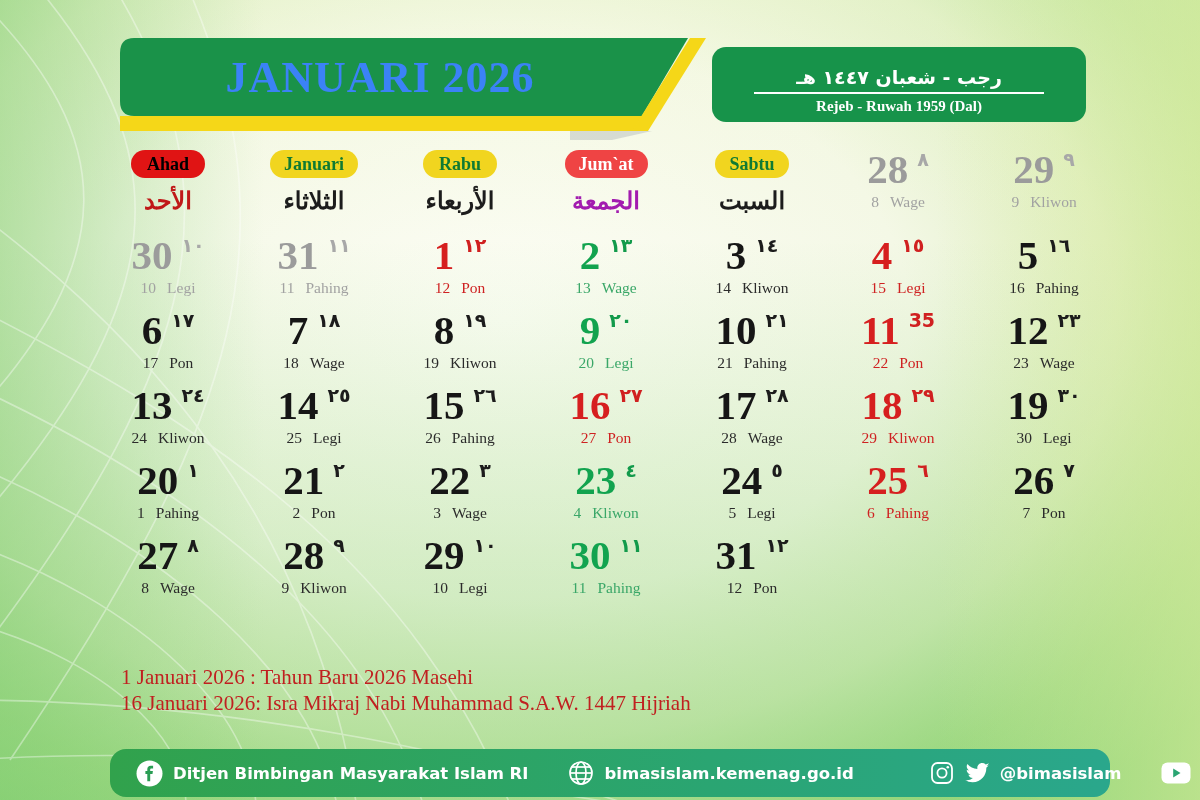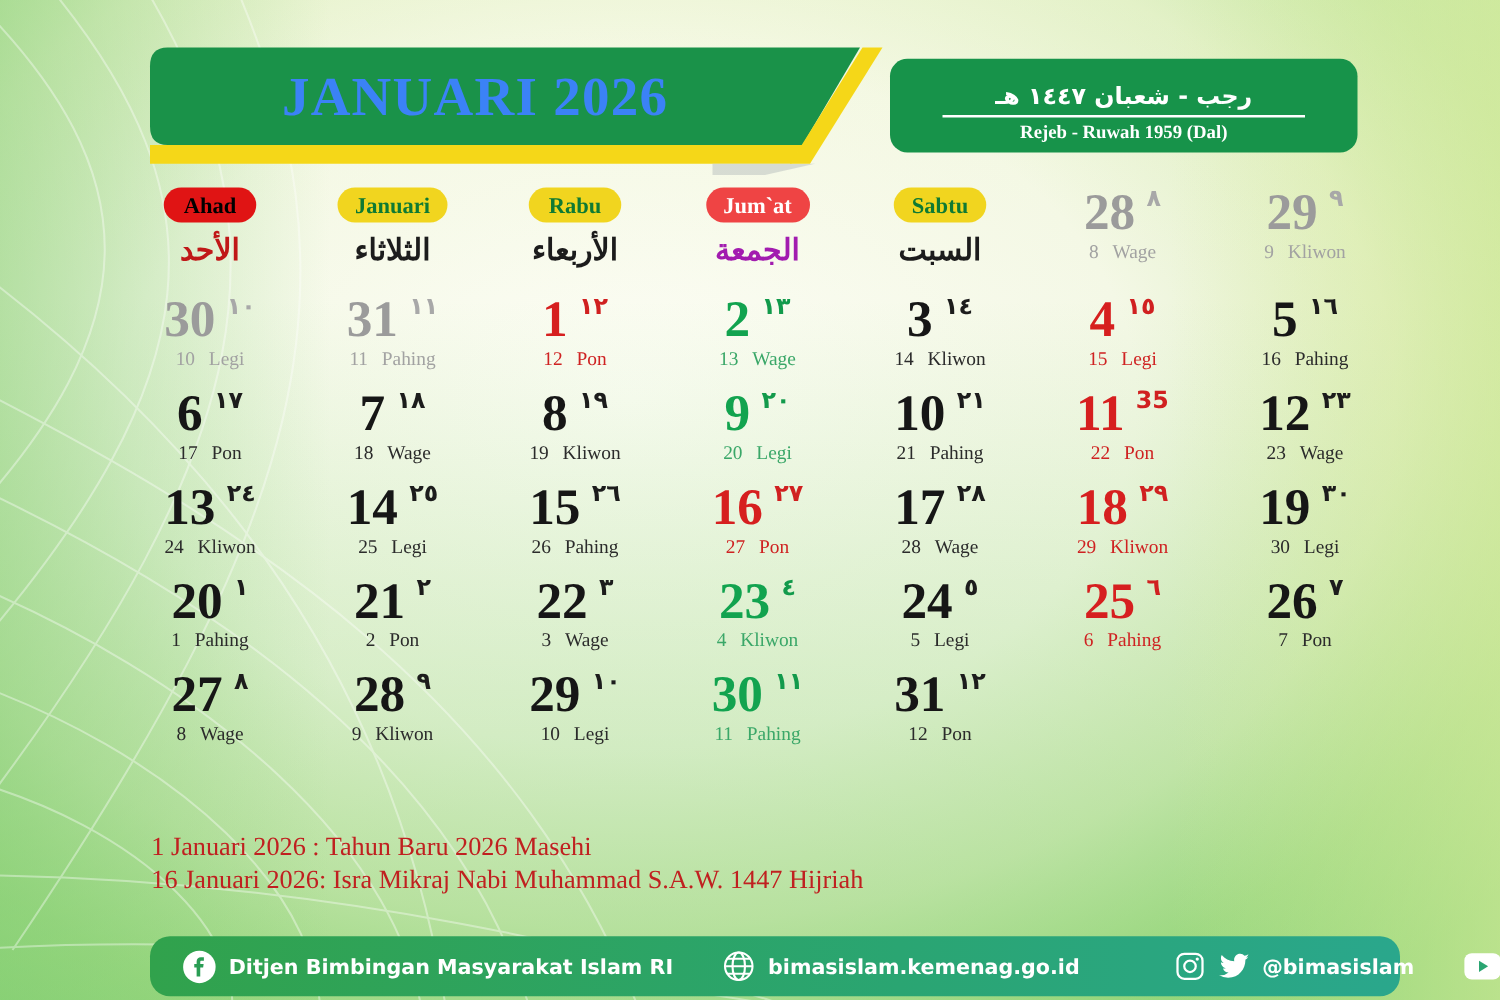--- a/index.html
+++ b/index.html
@@ -46,21 +46,21 @@
   .hijri{ font-family:"DejaVu Sans",sans-serif; font-weight:bold; font-size:19px; line-height:20px; margin-top:1px; }
   .pasaran{ margin-top:3px; font-size:15.5px; line-height:17px; display:flex; gap:11px; }
   .c-gray  .gdate{ color:#9b9b9b; } .c-gray  .hijri{ color:#a8a8a8; } .c-gray  .pasaran{ color:#a2a2a2; }
   .c-red   .gdate{ color:#d61f1f; } .c-red   .hijri{ color:#d02020; } .c-red   .pasaran{ color:#cf2222; }
   .c-green .gdate{ color:#12a34f; } .c-green .hijri{ color:#129a4b; } .c-green .pasaran{ color:#3aa768; }
   .c-black .gdate{ color:#161616; } .c-black .hijri{ color:#1c1c1c; } .c-black .pasaran{ color:#2b2b2b; }
 
   .notes{ position:absolute; left:121px; top:632px; color:#c02020; font-size:21px; line-height:26px;margin-top:32px; }
 
   .bottom-bar{
-    position:absolute; left:120px; top:749px; width:1000px; height:48px; border-radius:16px;
+    position:absolute; left:110px; top:749px; width:1000px; height:48px; border-radius:16px;
     background:linear-gradient(90deg,#31a24c 0%,#2aa572 60%,#2aa78c 100%);
     display:flex; align-items:center; padding:0 26px; color:#fff;
     font-family:"DejaVu Sans",sans-serif; font-weight:bold; font-size:16.5px;gap:20px;
   }
   .bar-group{ display:flex; align-items:center; gap:10px; white-space:nowrap; }
   .bar-sep{ width:2px; height:24px; background:rgba(255,255,255,.9); border-radius:1px; margin:0 18px; }
   .sp{ width:20px; }
   .icon svg{ display:block; }
 </style>
 </head>

